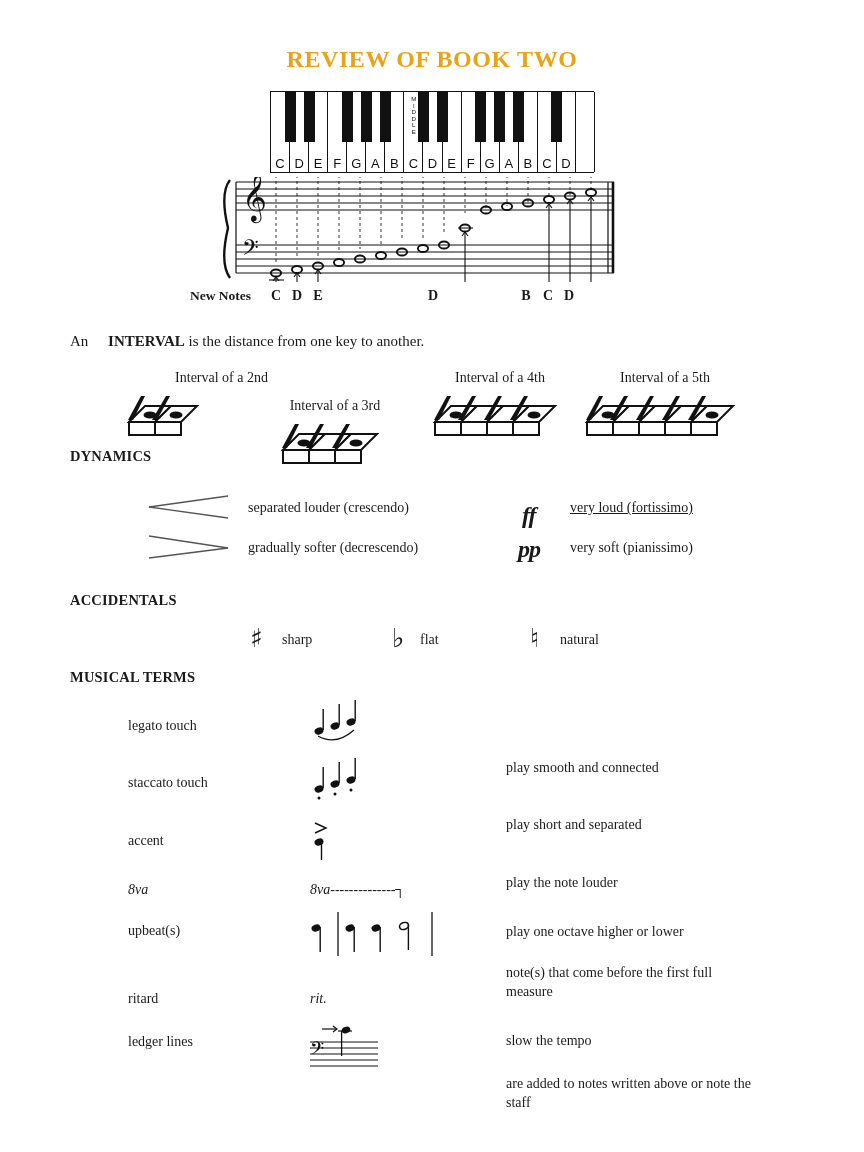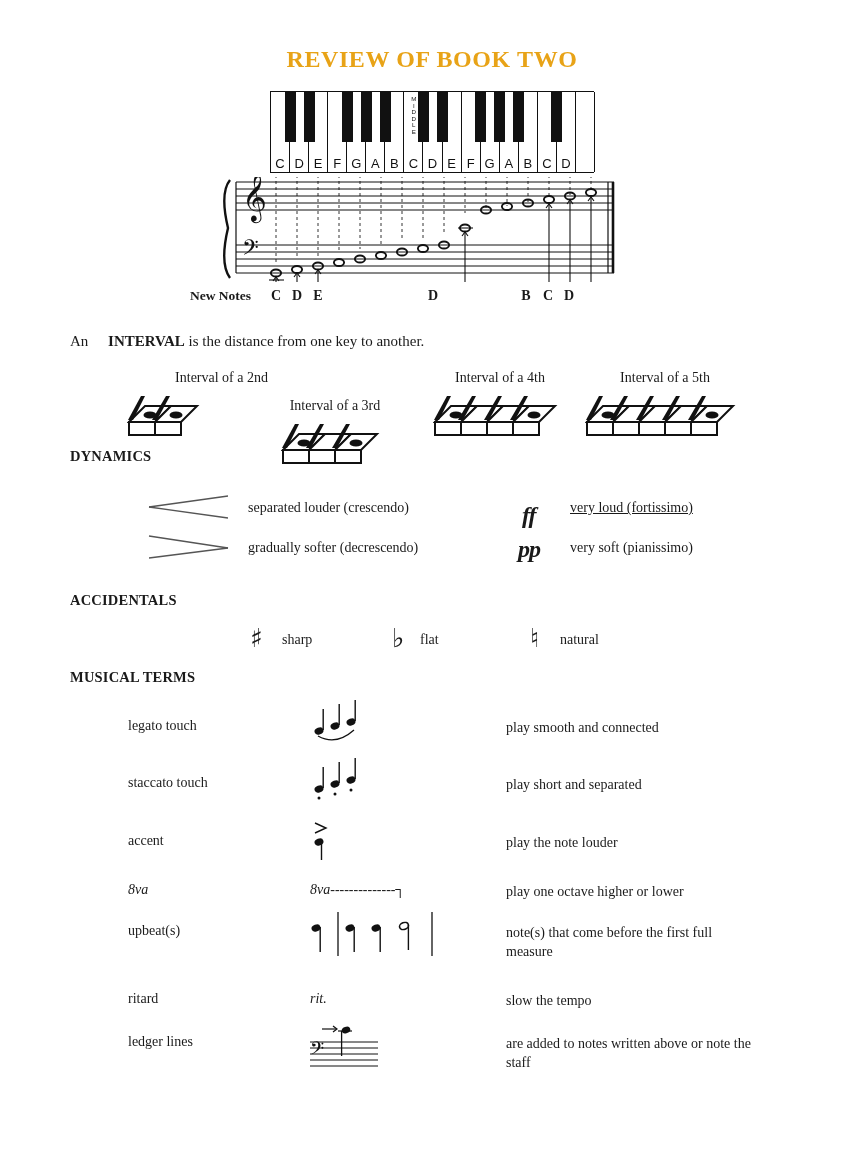--- a/index.html
+++ b/index.html
@@ -108,20 +108,21 @@
   
   .term {
     position:absolute; left:128px;
     font-size:14px; font-weight:normal;
   }
   .term.ital { font-style:italic; }
   .def {
     position:absolute; left:506px;
     font-size:14px; line-height:19px;
     width:250px;
+    margin-top:40px;
   }
   .art { position:absolute; }
   .art svg { display:block; }
   .ital-art {
     position:absolute;
     font-style:italic; font-size:14px;
     font-family:"Liberation Serif", serif;
   }
 </style>
 </head>

